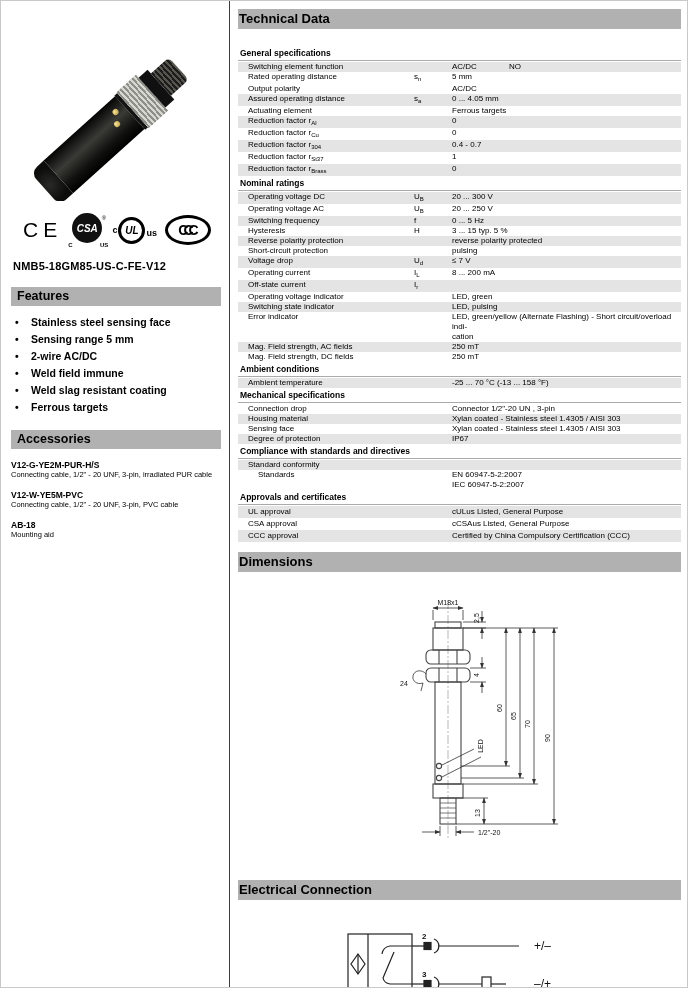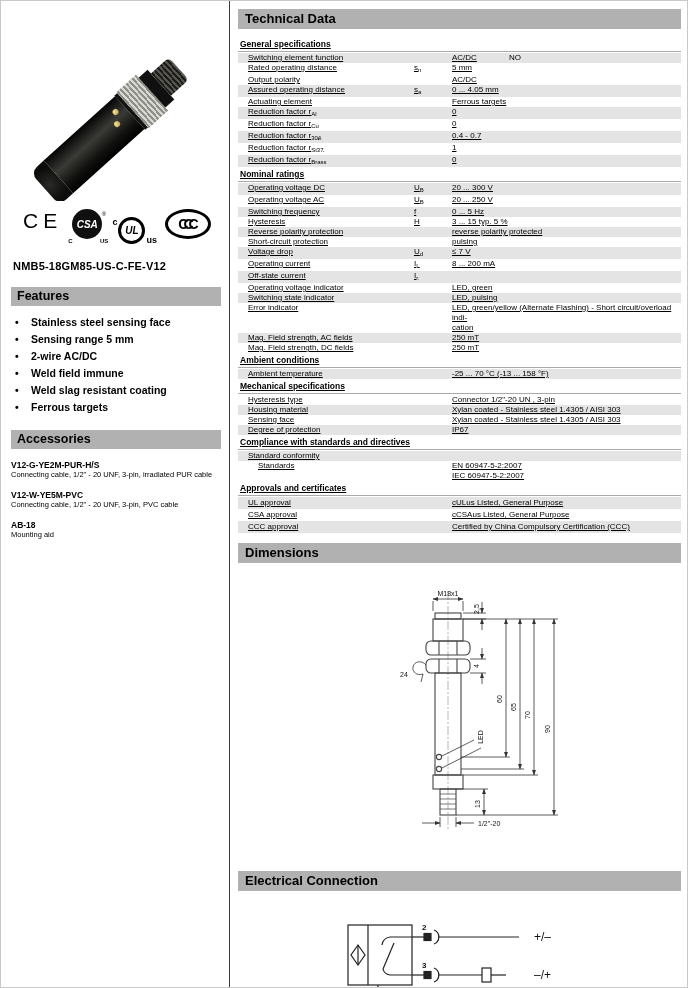--- a/index.html
+++ b/index.html
@@ -20,21 +20,21 @@
            background:radial-gradient(circle at 35% 35%,#f4e6a0,#b58e2e);}
   .led-dot.d1{right:7px;top:9px;}
   .led-dot.d2{right:14px;top:19px;}
   .ring{width:4px;height:46px;background:#141414;}
   .knurl{width:26px;height:48px;
          background-image:repeating-linear-gradient(90deg,#8f8f8a 0 2px,#d8d8d2 2px 4px),
                           repeating-linear-gradient(0deg,rgba(60,60,60,.55) 0 2px,rgba(230,230,225,.55) 2px 4px);}
   .neck{width:12px;height:40px;background:#101010;}
   .thread{width:24px;height:30px;border-radius:0 5px 5px 0;
           background:repeating-linear-gradient(90deg,#1c1c1c 0 2px,#56564f 2px 4px);}
-  .logos{display:flex;justify-content:space-between;
+  .logos{display:flex;align-items:center;justify-content:space-between;
          height:42px;margin:8px 10px 0 12px;}
   .ce{font-size:21px;letter-spacing:5px;font-weight:400;}
   .logo-csa{position:relative;width:34px;height:34px;}
   .csa-circle{width:30px;height:30px;border-radius:50%;background:#101010;color:#fff;
               display:flex;align-items:center;justify-content:center;
               font-weight:bold;font-style:italic;font-size:10px;margin:0 auto;}
   .csa-reg{position:absolute;right:-2px;top:2px;font-size:6px;}
   .csa-c{position:absolute;left:-2px;bottom:-1px;font-size:6px;font-weight:bold;}
   .csa-us{position:absolute;right:-4px;bottom:-1px;font-size:6px;font-weight:bold;}
   .logo-ul{display:flex;align-items:center;}
@@ -52,22 +52,22 @@
   .features-list{list-style:none;margin:8px 0 14px 0;padding:0 0 0 4px;}
   .features-list li{font-weight:bold;font-size:10.5px;line-height:17px;display:flex;}
   .features-list li .bull{width:16px;}
   .acc-item{margin-top:11px;}
   .acc-name{font-weight:bold;font-size:8.5px;line-height:10px;}
   .acc-desc{font-size:7.5px;line-height:9px;}
   .acc-wrap{margin-top:6px;}
 
   
   .right-col{position:absolute;left:237px;top:8px;width:443px;}
-  .rbar{background:#b1b1b1;font-weight:bold;font-size:13px;line-height:18px;padding:1px 7px;}
-  .tech-table{margin-top:8px;text-decoration:underline;}
+  .rbar{background:#b1b1b1;font-weight:bold;font-size:13px;line-height:18px;padding:1px 1px;}
+  .tech-table{margin-top:17px;}
   .sec-header{font-weight:bold;font-size:8.5px;line-height:11px;padding:2px 0 1px 2px;
               border-bottom:1px solid #aaa;margin-bottom:1px;}
   .spec-row{display:flex;font-size:8px;line-height:10px;}
   .spec-row.shaded{background:#e4e4e4;}
   .spec-row.tall{line-height:12px;}
   .spec-row .lab{flex:0 0 176px;padding-left:10px;box-sizing:border-box;}
   .spec-row .lab.ind2{padding-left:20px;}
   .spec-row .sym{flex:0 0 38px;}
   .spec-row .val{flex:1;}
   .spec-row .val2{display:inline-block;margin-left:32px;}
@@ -292,21 +292,21 @@
           <span class="val">250 mT</span>
         </div>
         <div class="sec-header">Ambient conditions</div>
         <div class="spec-row shaded">
           <span class="lab">Ambient temperature</span>
           <span class="sym"></span>
           <span class="val">-25 ... 70 °C (-13 ... 158 °F)</span>
         </div>
         <div class="sec-header">Mechanical specifications</div>
         <div class="spec-row">
-          <span class="lab">Hysteresis type</span>
+          <span class="lab">Connection drop</span>
           <span class="sym"></span>
           <span class="val">Connector 1/2"-20 UN , 3-pin</span>
         </div>
         <div class="spec-row shaded">
           <span class="lab">Housing material</span>
           <span class="sym"></span>
           <span class="val">Xylan coated - Stainless steel 1.4305 / AISI 303</span>
         </div>
         <div class="spec-row">
           <span class="lab">Sensing face</span>

